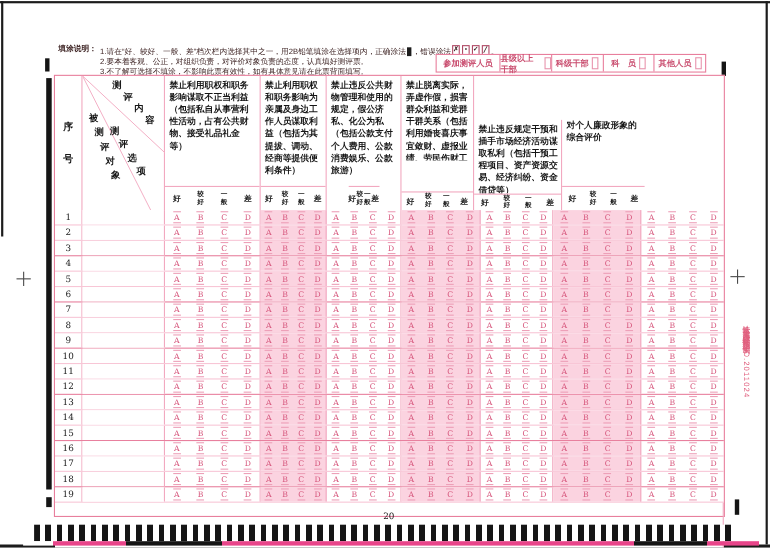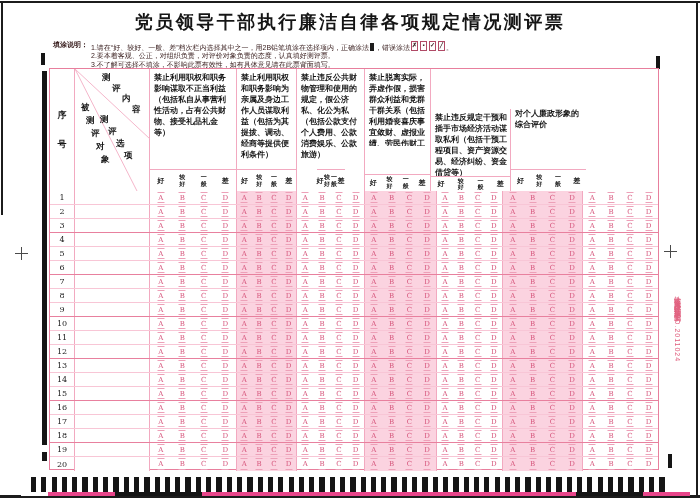--- a/index.html
+++ b/index.html
@@ -52,21 +52,21 @@
   .crit-text{height:100px;box-sizing:border-box;padding:3px 3px 0 4px;font-size:8px;
              line-height:11px;font-weight:600;color:#161616;overflow:hidden;}
   .crit-text.mid{display:flex;align-items:center;padding-top:0;}
   .sub-row{height:22px;box-sizing:border-box;border-top:1px solid #f2a9c0;display:flex;}
   .sub-cell{flex:1;display:flex;align-items:center;justify-content:center;
             font-size:7px;font-weight:bold;color:#222;}
   .sub-two{width:7px;display:inline-block;word-break:break-all;line-height:6.5px;
            font-size:6px;text-align:center;}
   .body .trow{display:flex;height:14px;box-sizing:border-box;border-bottom:1px solid #f8c6d6;}
   .body .trow.thick{border-bottom:1px solid #e8809e;}
-  .body .trow:last-child{border-bottom:none;}
+  .body .trow:last-child{border-bottom:none;flex-direction:column;}
   .seqc{flex:0 0 25px;border-right:1px solid #f2a9c0;box-sizing:border-box;display:flex;
         align-items:center;justify-content:center;font-family:"DejaVu Serif",serif;
         font-size:8px;color:#222;}
   .objc{flex:0 0 75px;border-right:1px solid #f2a9c0;box-sizing:border-box;background:#fff;}
   .grp{display:flex;box-sizing:border-box;border-right:1px solid #f2a9c0;}
   .grp:last-child{border-right:none;}
   .shaded{background:#fbd3e0;}
   .opt{flex:1;position:relative;display:flex;align-items:center;justify-content:center;
        font-family:"DejaVu Serif",serif;font-size:7px;color:#d6567c;}
   .opt::before,.opt::after{content:"";position:absolute;left:50%;transform:translateX(-50%);
@@ -86,31 +86,50 @@
 </head>
 <body>
 
 <div class="page">
 
   <div class="edge top"></div>
   <div class="edge left"></div>
   <div class="edge right"></div>
   <div class="edge bottom"></div>
 
-  <div class="title">党员领导干部执行廉洁自律各项规定情况测评票</div>
 
   <div class="instr">
     <div class="lbl">填涂说明：</div>
     <div class="lines">
       <div><span>1.请在“好、较好、一般、差”档次栏内选择其中之一，用2B铅笔填涂在选择项内，正确涂法</span><span class="mark solid"></span><span>，错误涂法</span><span class="mark err">✗</span><span class="mark err">▪</span><span class="mark err">✓</span><span class="mark err">╱</span><span>。</span></div>
       <div>2.要本着客观、公正，对组织负责，对评价对象负责的态度，认真填好测评票。</div>
       <div>3.不了解可选择不填涂，不影响此票有效性，如有具体意见请在此票背面填写。</div>
     </div>
   </div>
 
+  <div class="pbox">
+    <div class="cell" style="flex:0 0 58px;">参加测评人员</div>
+
+  <div class="cell" style="flex: 1 1 0%;">
+        <span>县级以上干部</span>
+        <span class="cb"></span>
+      </div>
+      <div class="cell" style="flex: 1 1 0%;">
+        <span>科级干部</span>
+        <span class="cb"></span>
+      </div>
+      <div class="cell" style="flex: 1 1 0%;">
+        <span>科　员</span>
+        <span class="cb"></span>
+      </div>
+      <div class="cell" style="flex: 1 1 0%;">
+        <span>其他人员</span>
+        <span class="cb"></span>
+      </div>
+    </div>
 
   <div class="tick" style="left:41px;top:53px;width:4px;height:12px;"></div>
   <div class="tick" style="left:656px;top:56px;width:4px;height:13px;"></div>
   <div class="tick" style="left:42px;top:71px;width:5px;height:374px;"></div>
   <div class="tick" style="left:42px;top:452px;width:5px;height:9px;"></div>
   <div class="tick" style="left:668px;top:454px;width:4px;height:14px;"></div>
   <div class="plus" style="left:15px;top:247px;"></div>
   <div class="plus" style="left:664px;top:245px;"></div>
 
   <div class="tbl">

